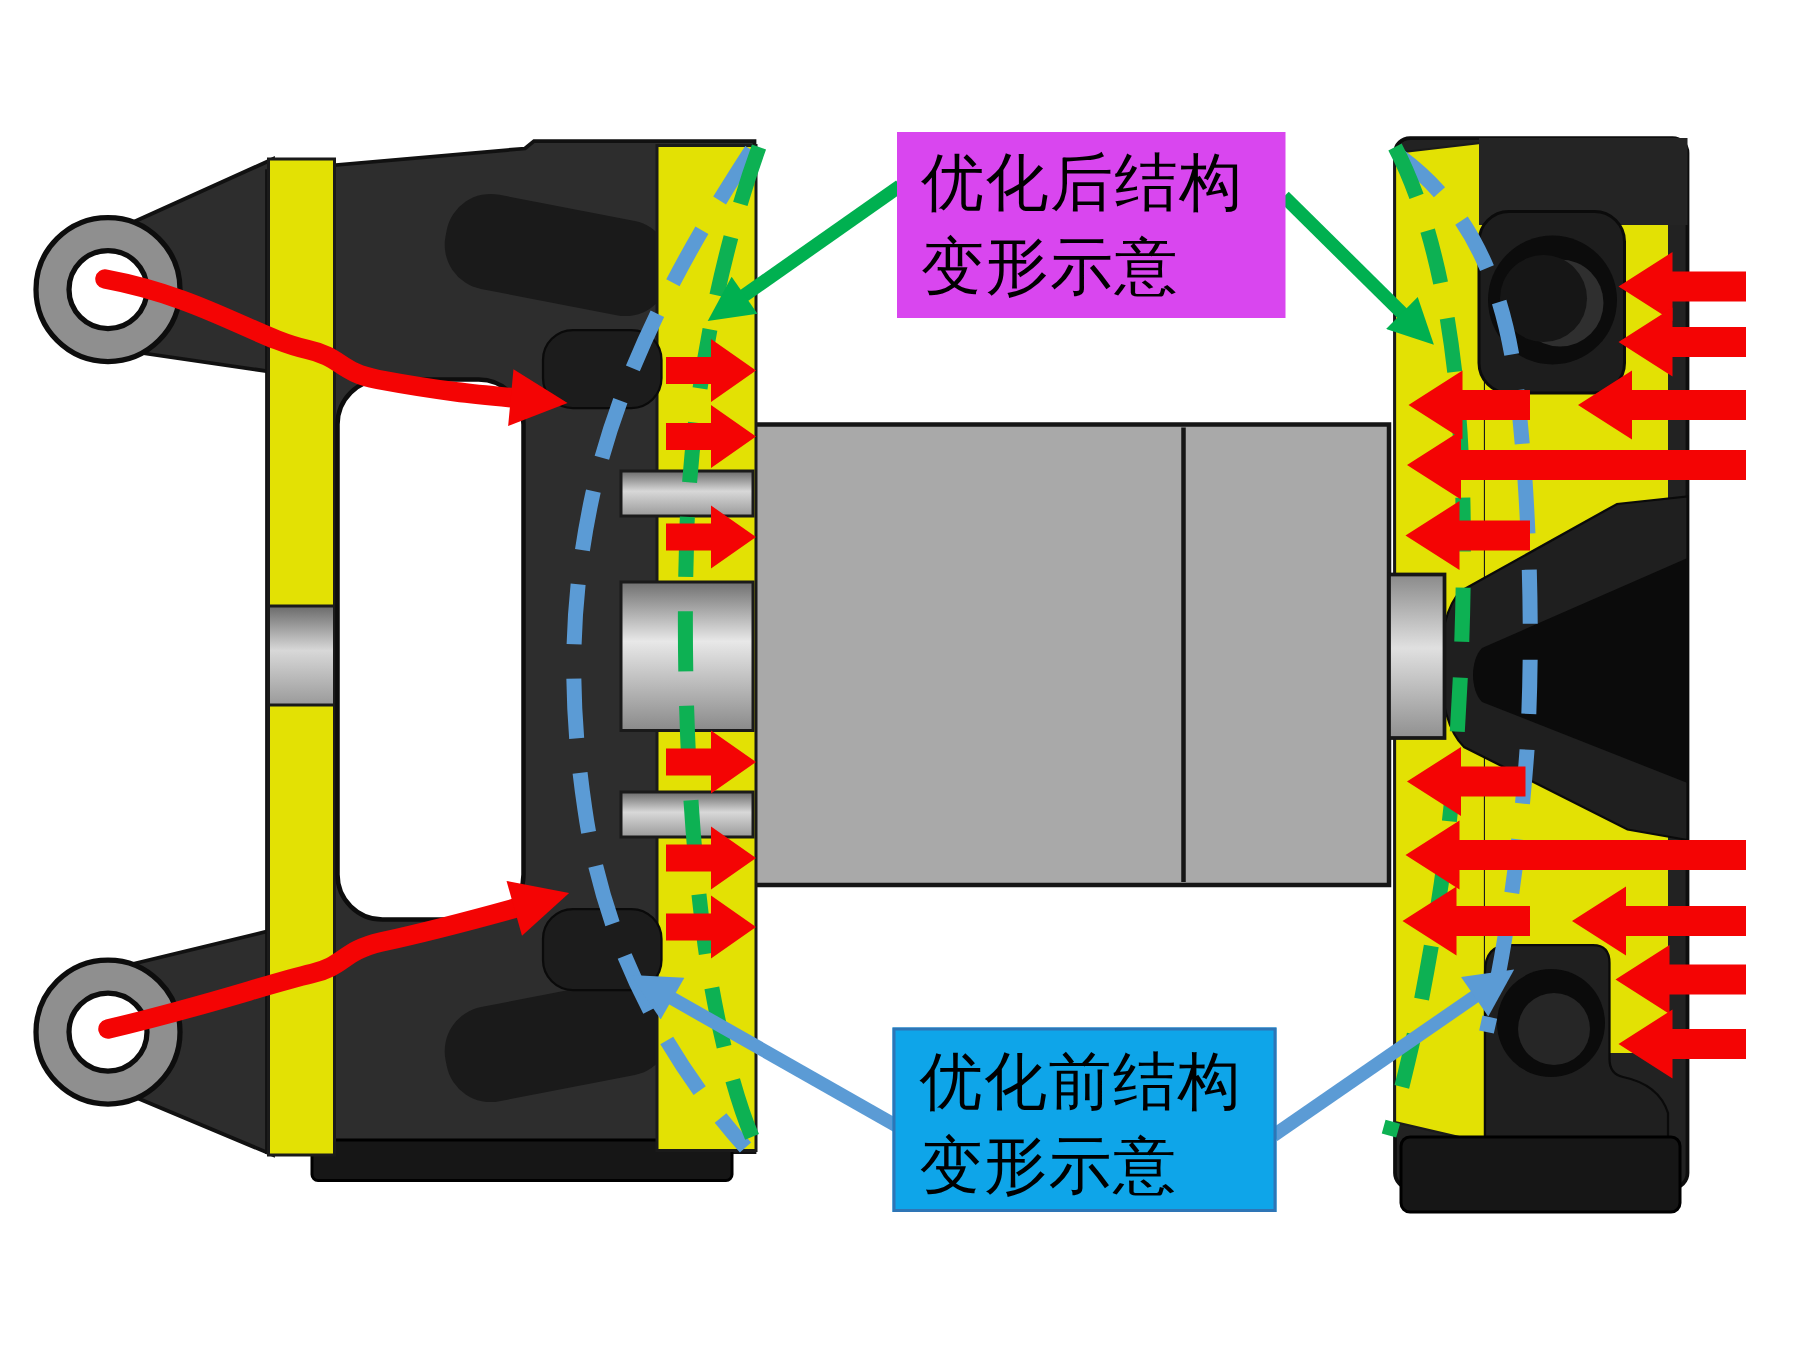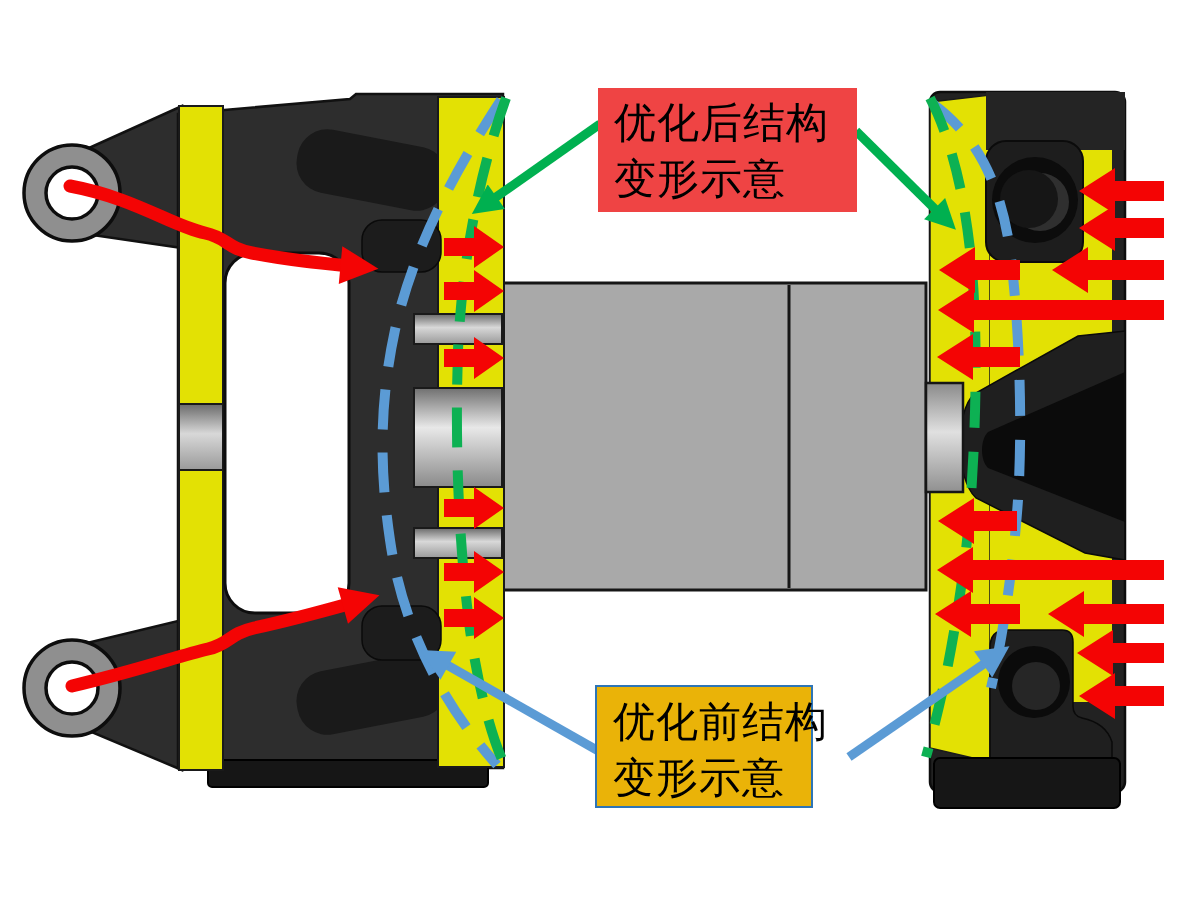--- a/index.html
+++ b/index.html
@@ -124,21 +124,21 @@
     <path class="load-arrow" marker-end="url(#head-red)" d="M 72,686 C 140,670 178,656 208,649 C 230,644 228,634 254,628 C 295,619 320,612 352,603"></path>
 
     <g id="annotation-arrows">
         <line x1="600" y1="124" x2="489" y2="202" class="ann-line" stroke="#00b050" marker-end="url(#head-green)"></line>
         <line x1="856" y1="131" x2="941" y2="215" class="ann-line" stroke="#00b050" marker-end="url(#head-green)"></line>
         <line x1="609" y1="757" x2="440" y2="661" class="ann-line" stroke="#5b9bd5" marker-end="url(#head-blue)"></line>
         <line x1="849" y1="757" x2="991" y2="659" class="ann-line" stroke="#5b9bd5" marker-end="url(#head-blue)"></line>
       </g>
   </svg>
 
-  <div class="label" id="label-green" style="left: 598px; top: 88px; width: 259px; height: 124px; background: #ef4444; color: rgb(0, 0, 0);">
+  <div class="label" id="label-green" style="left: 598px; top: 88px; width: 259px; height: 124px; background: #d946ef; color: rgb(0, 0, 0);">
     <div class="ln">优化后结构</div>
     <div class="ln">变形示意</div>
   </div>
-  <div class="label" id="label-blue" style="left: 595px; top: 685px; width: 218px; height: 123px; background: #eab308; border: 2px solid rgb(46, 117, 182); color: rgb(0, 0, 0);">
+  <div class="label" id="label-blue" style="left: 595px; top: 685px; width: 256px; height: 123px; background: #0ea5e9; border: 2px solid rgb(46, 117, 182); color: rgb(0, 0, 0);">
     <div class="ln">优化前结构</div>
     <div class="ln">变形示意</div>
   </div>
 </div>
 
 </body></html>

